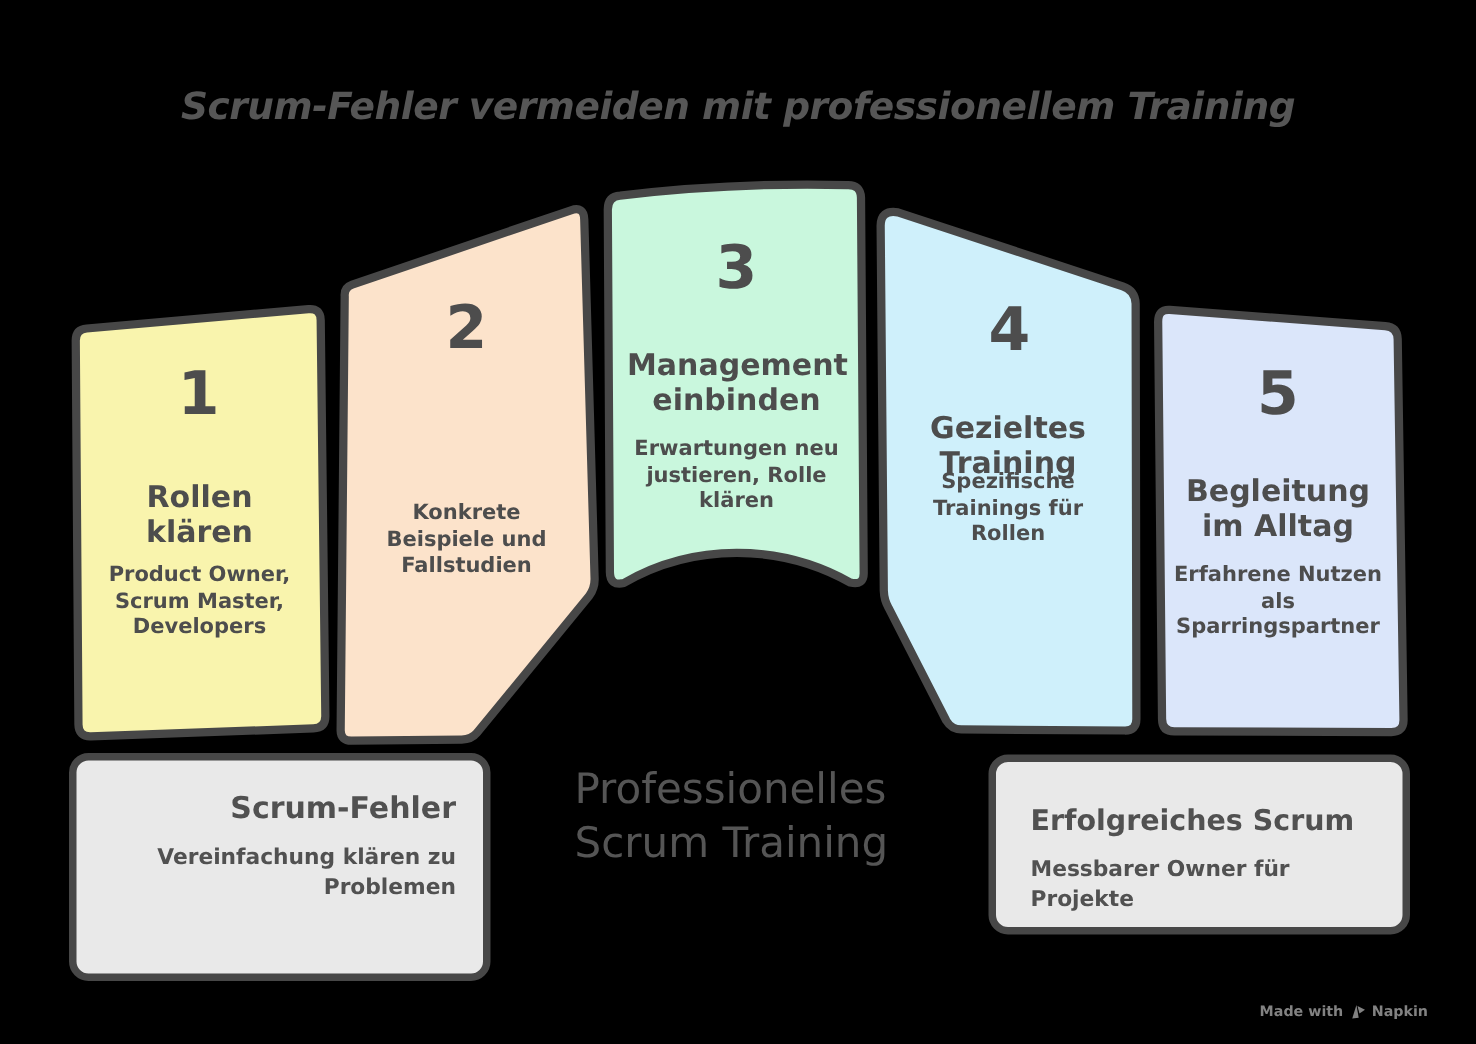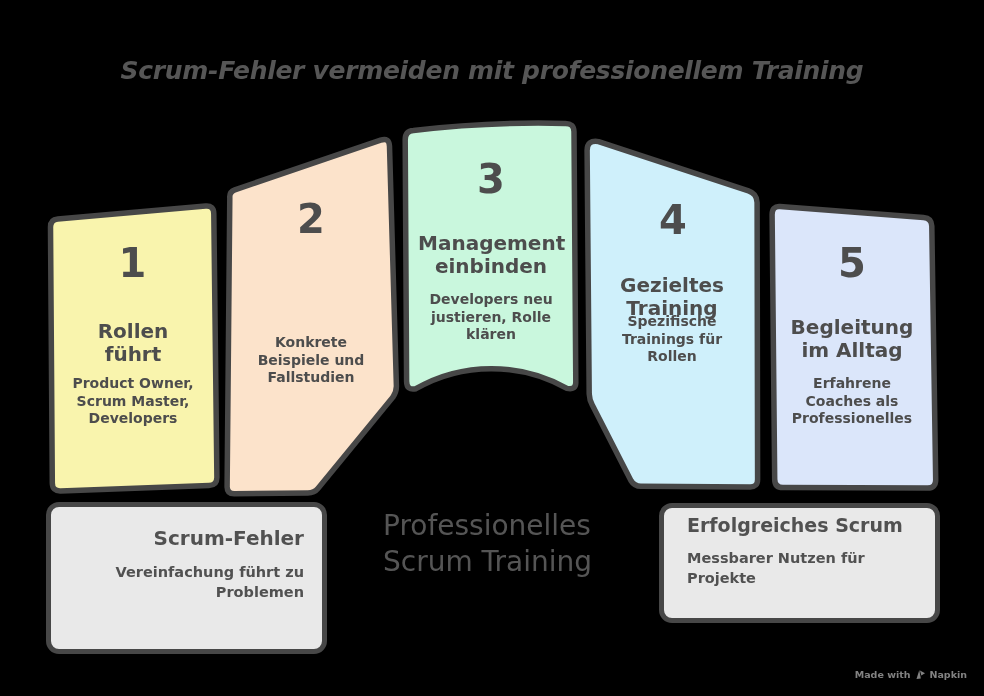--- a/index.html
+++ b/index.html
@@ -45,31 +45,31 @@
   #b2{left:250px;top:334px;width:122px}
   #b3{left:421px;top:291px;width:140px}
   #b4{left:612px;top:313px;width:120px}
   #b5{left:782px;top:375px;width:140px}
 
   .box{position:absolute;background:var(--box-fill);border:5px solid var(--outline);
     border-radius:13px;font-weight:bold;color:var(--box-text);}
   #box-problem{left:46px;top:502px;width:281px;height:152px;text-align:right;
     padding:19px 18px 0 14px;}
   #box-solution{left:659px;top:503px;width:281px;height:120px;text-align:left;
-    padding:6px 10px 0 23px;}
+    padding:28px 10px 0 23px;}
   .box .bt{font-size:20px;}
   #box-solution .bt{font-size:19px;}
   .box .bb{font-size:14.5px;line-height:1.4;margin-top:12px;}
   #box-problem .bb{max-width:200px;margin-left:auto;}
   #box-solution .bb{max-width:195px;}
 
   .center-label{position:absolute;left:383px;top:508px;font-size:28px;line-height:36px;
     font-weight:400;color:var(--center-text);}
 
-  .watermark{position:absolute;right:17px;bottom:16px;display:flex;align-items:flex-end;
+  .watermark{position:absolute;right:32px;bottom:16px;display:flex;align-items:flex-end;
     gap:4px;color:var(--wm);font-size:9.5px;font-weight:bold;}
   .watermark svg{display:block;}
 </style>
 </head>
 <body>
 
 <div class="stage">
 
   <div class="title">Scrum-Fehler vermeiden mit professionellem Training</div>
 
@@ -80,39 +80,39 @@
     <path class="card" d="M 598.6 141.6 L 748.5 190.9 Q 756.9 193.7 757.1 202.5 L 757.6 479.4 Q 757.6 487.1 749.9 487 L 640.9 486.3 Q 634.3 486.2 630.9 480.5 L 592.4 405.3 Q 589.4 400 589.2 393.9 L 587.1 150.9 Q 586.9 139.7 598.6 141.6 Z" fill="#cff0fb"></path>
     <path class="card" d="M 779.9 206.6 L 923.5 217.4 Q 931.6 218 931.8 226.1 L 935.7 479.8 Q 935.8 488 927.6 488 L 782.9 487.6 Q 774.8 487.6 774.7 479.4 L 772.1 214.8 Q 772 206 779.9 206.6 Z" fill="#dbe6fa"></path>
   </svg>
 
   <div class="num" id="n1">1</div>
   <div class="num" id="n2">2</div>
   <div class="num" id="n3">3</div>
   <div class="num" id="n4">4</div>
   <div class="num" id="n5">5</div>
 
-  <div class="ct" id="t1">Rollen führt</div>
+  <div class="ct" id="t1">Rollen klären</div>
   <div class="ct" id="t3">Management einbinden</div>
   <div class="ct" id="t4">Gezieltes Training</div>
   <div class="ct" id="t5">Begleitung im Alltag</div>
 
   <div class="cb" id="b1">Product Owner, Scrum Master, Developers</div>
   <div class="cb" id="b2">Konkrete Beispiele und Fallstudien</div>
-  <div class="cb" id="b3">Developers neu justieren, Rolle klären</div>
+  <div class="cb" id="b3">Erwartungen neu justieren, Rolle klären</div>
   <div class="cb" id="b4">Spezifische Trainings für Rollen</div>
-  <div class="cb" id="b5">Erfahrene Coaches als Professionelles</div>
+  <div class="cb" id="b5">Erfahrene Nutzen als Sparringspartner</div>
 
   <div class="box" id="box-problem">
     <div class="bt">Scrum-Fehler</div>
-    <div class="bb">Vereinfachung führt zu Problemen</div>
+    <div class="bb">Vereinfachung klären zu Problemen</div>
   </div>
 
   <div class="box" id="box-solution">
     <div class="bt">Erfolgreiches Scrum</div>
-    <div class="bb">Messbarer Nutzen für Projekte</div>
+    <div class="bb">Messbarer Owner für Projekte</div>
   </div>
 
   <div class="center-label">
     <div>Professionelles</div>
     <div>Scrum Training</div>
   </div>
 
   <div class="watermark">
     <span>Made with</span>
     <svg width="11" height="11" viewBox="0 0 11 11">

